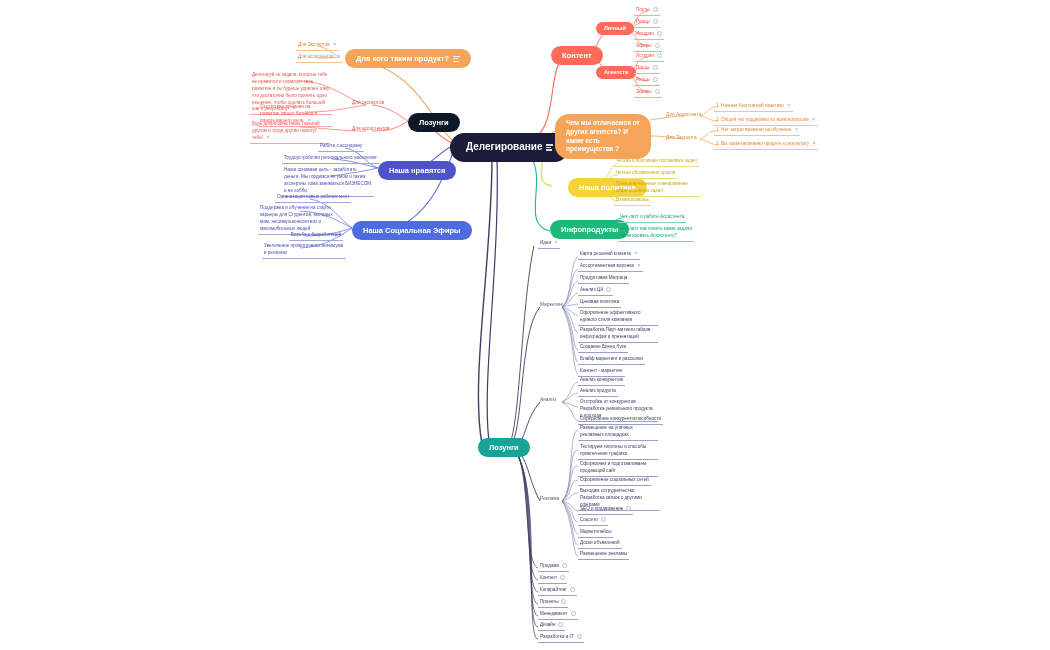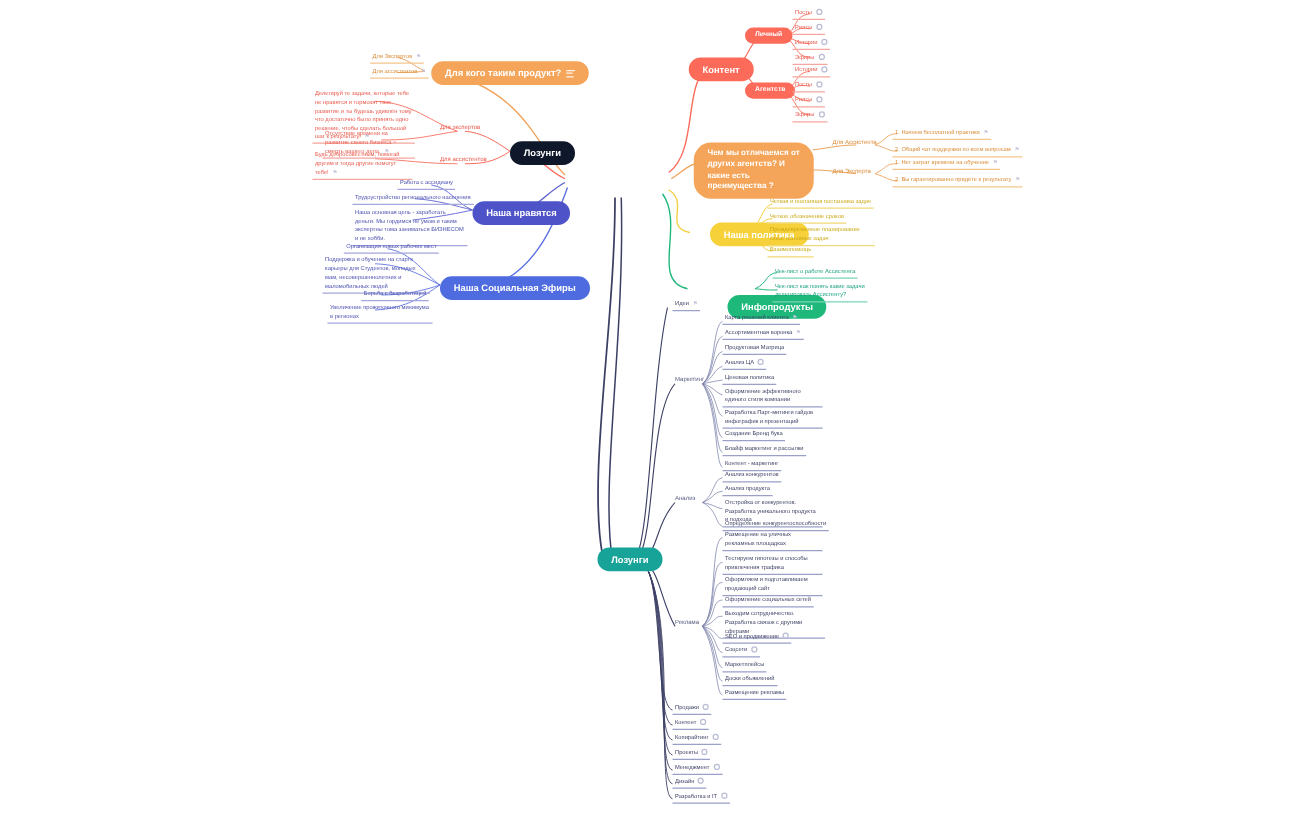--- a/index.html
+++ b/index.html
@@ -176,20 +176,28 @@
       <path d="M516 452 C 530 470, 524 565, 538 568" stroke="#3b3f63" stroke-width=".7"></path>
       <path d="M516 452 C 532 474, 524 578, 538 580" stroke="#3b3f63" stroke-width=".7"></path>
       <path d="M516 452 C 534 478, 524 590, 538 592" stroke="#3b3f63" stroke-width=".7"></path>
       <path d="M516 452 C 536 482, 524 602, 538 604" stroke="#3b3f63" stroke-width=".7"></path>
       <path d="M516 452 C 538 486, 524 614, 538 616" stroke="#3b3f63" stroke-width=".7"></path>
       <path d="M516 452 C 540 490, 524 625, 538 627" stroke="#3b3f63" stroke-width=".7"></path>
       <path d="M516 452 C 542 494, 524 637, 538 639" stroke="#3b3f63" stroke-width=".7"></path>
     </g>
   </svg>
 
+  <div class="node pill root" style="left:450px; top:133px;">
+    <span>Делегирование</span>
+    <span class="menu-ico">
+        <i></i>
+        <i></i>
+        <i></i>
+      </span>
+  </div>
 
   <div class="node pill orange" style="left:345px; top:49px;">
     <span>Для кого таким продукт?</span>
     <span class="menu-ico">
         <i></i>
         <i></i>
         <i></i>
       </span>
   </div>
   <div class="node leaf orange" style="left:296px; top:42px;">
@@ -282,21 +290,21 @@
   <div class="node leaf orange" style="left:714px; top:141px;"><span>2. Вы гарантированно придёте к результату</span><span class="flagmark">⚑</span></div>
 
   <div class="node pill yellow" style="left:568px; top:178px;align-items:center;">
     <span>Наша политика</span>
   </div>
   <div class="node leaf yellow" style="left:614px; top:158px;"><span>Четкая и поэтапная постановка задач</span></div>
   <div class="node leaf yellow" style="left:614px; top:170px;"><span>Четкое обозначение сроков</span></div>
   <div class="node leaf yellow wrap" style="left:614px; top:181px; width:86px;"><span>Преждевременное планирование схват основных задач</span></div>
   <div class="node leaf yellow" style="left:614px; top:197px;"><span>Взаимопомощь</span></div>
 
-  <div class="node pill green" style="left:550px; top:236px;margin-left:32px;">
+  <div class="node pill green" style="left:550px; top:220px;">
     <span>Инфопродукты</span>
   </div>
   <div class="node leaf green" style="left:618px; top:214px;"><span>Чек-лист о работе Ассистента</span></div>
   <div class="node leaf green wrap" style="left:618px; top:226px; width:76px;"><span>Чек-лист как понять какие задачи делегировать Ассистенту?</span></div>
 
   <div class="node pill teal" style="left:478px; top:438px;">
     <span>Лозунги</span>
   </div>
   <div class="node leaf navy" style="left:538px; top:240px;">
     <span>Идеи</span><span class="flagmark">⚑</span>

